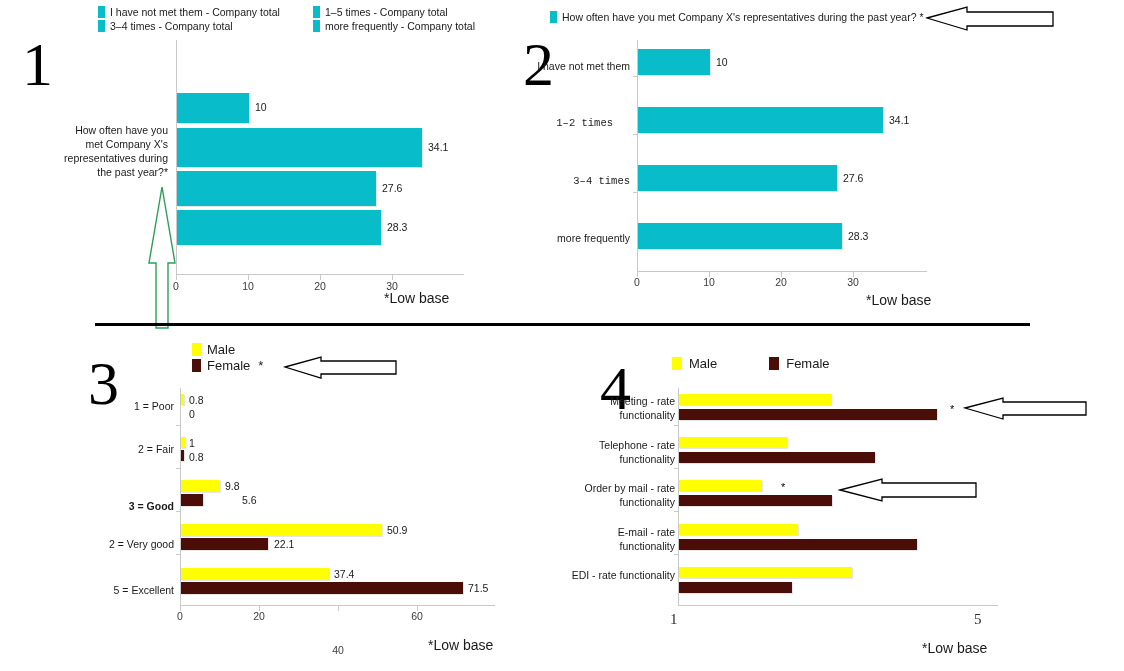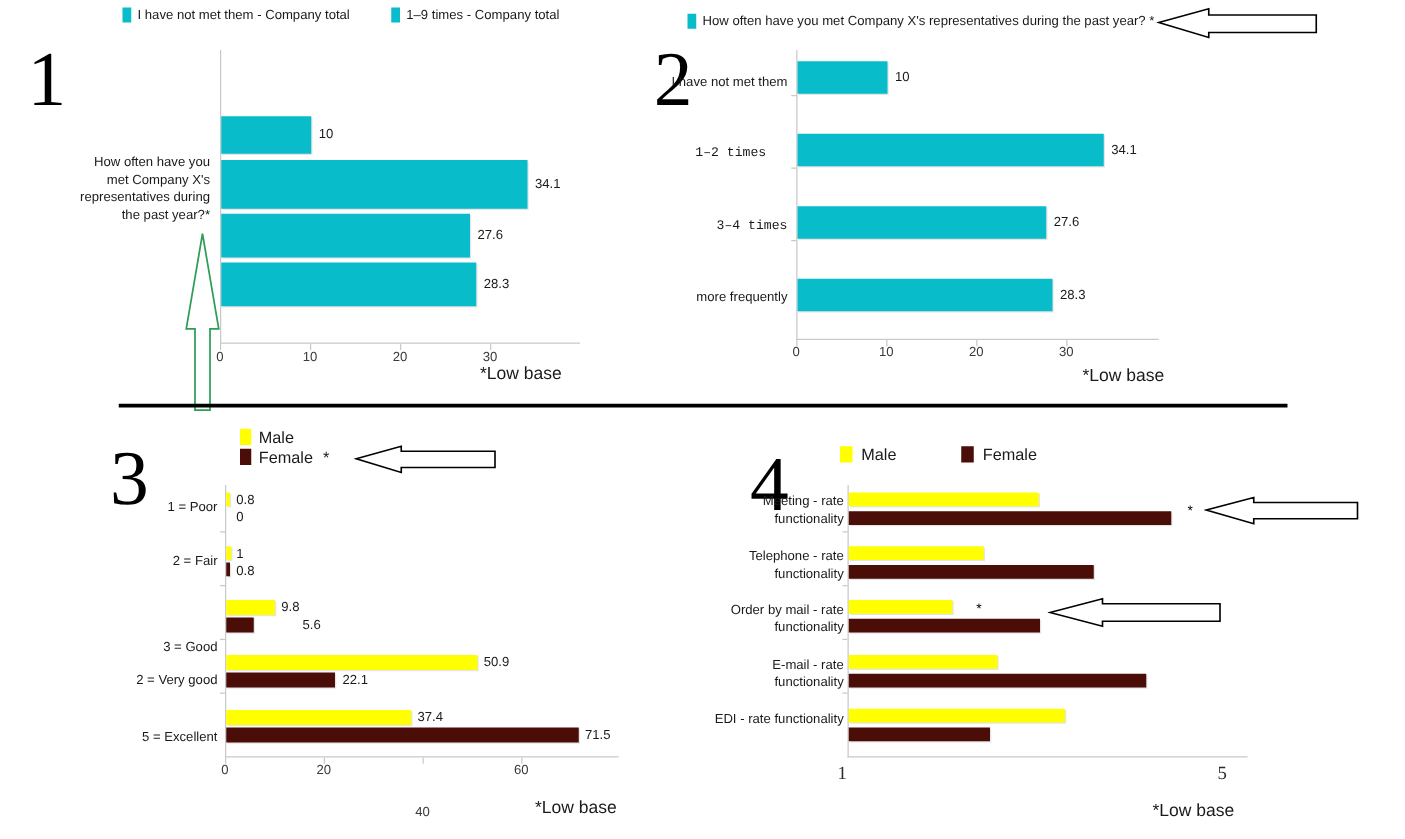--- a/index.html
+++ b/index.html
@@ -69,21 +69,31 @@
 <div class="bignum" style="left:22px;top:33px;">1</div>
 
 <div class="legend" style="left:98px;top:6px;">
   <div class="legend-row">
     <div class="legend-item" style="width:215px;">
       <span class="swatch teal"></span>
       <span class="legend-label">I have not met them - Company total</span>
     </div>
     <div class="legend-item">
       <span class="swatch teal"></span>
-      <span class="legend-label">1–9 times - Company total</span>
+      <span class="legend-label">1–5 times - Company total</span>
+    </div>
+  </div>
+  <div class="legend-row">
+    <div class="legend-item" style="width:215px;">
+      <span class="swatch teal"></span>
+      <span class="legend-label">3–4 times - Company total</span>
+    </div>
+    <div class="legend-item">
+      <span class="swatch teal"></span>
+      <span class="legend-label">more frequently - Company total</span>
     </div>
   </div>
 </div>
 
 <div class="qlabel" style="left:58px;top:123px;">How often have you met Company X's representatives during the past year?*</div>
 
 <div class="plot" style="left:176px;top:40px;width:288px;height:235px;">
   <div class="axis-line axis-v" style="left:0;top:0;height:235px;"></div>
   <div class="axis-line axis-h" style="top:234px;width:288px;"></div>
   <div class="tick" style="left:0px;top:235px;"></div>
@@ -220,21 +230,21 @@
   <div class="vlabel" style="left:94px;top:150px;">22.1</div>
 
   <div class="bar yellow" style="left:1px;top:180px;width:148px;height:12px;"></div>
   <div class="vlabel" style="left:154px;top:180px;">37.4</div>
   <div class="bar maroon" style="left:1px;top:194px;width:282px;height:12px;"></div>
   <div class="vlabel" style="left:288px;top:194px;">71.5</div>
 </div>
 
 <div class="catlbl" style="left:60px;top:400px;width:114px;">1 = Poor</div>
 <div class="catlbl" style="left:60px;top:443px;width:114px;">2 = Fair</div>
-<div class="catlbl" style="left:60px;top:512px;width:114px;">3 = Good</div>
+<div class="catlbl" style="left:60px;top:500px;width:114px;font-weight:bold;">3 = Good</div>
 <div class="catlbl" style="left:60px;top:538px;width:114px;overflow:hidden;">2 = Very good</div>
 <div class="catlbl" style="left:60px;top:584px;width:114px;overflow:hidden;">5 = Excellent</div>
 
 <div class="lowbase" style="left:428px;top:637px;">*Low base</div>
 
 <div class="bignum" style="left:600px;top:357px;">4</div>
 
 <div class="legend-h" style="left:672px;top:356px;">
   <div class="legend-item">
     <span class="swatch yellow"></span>

